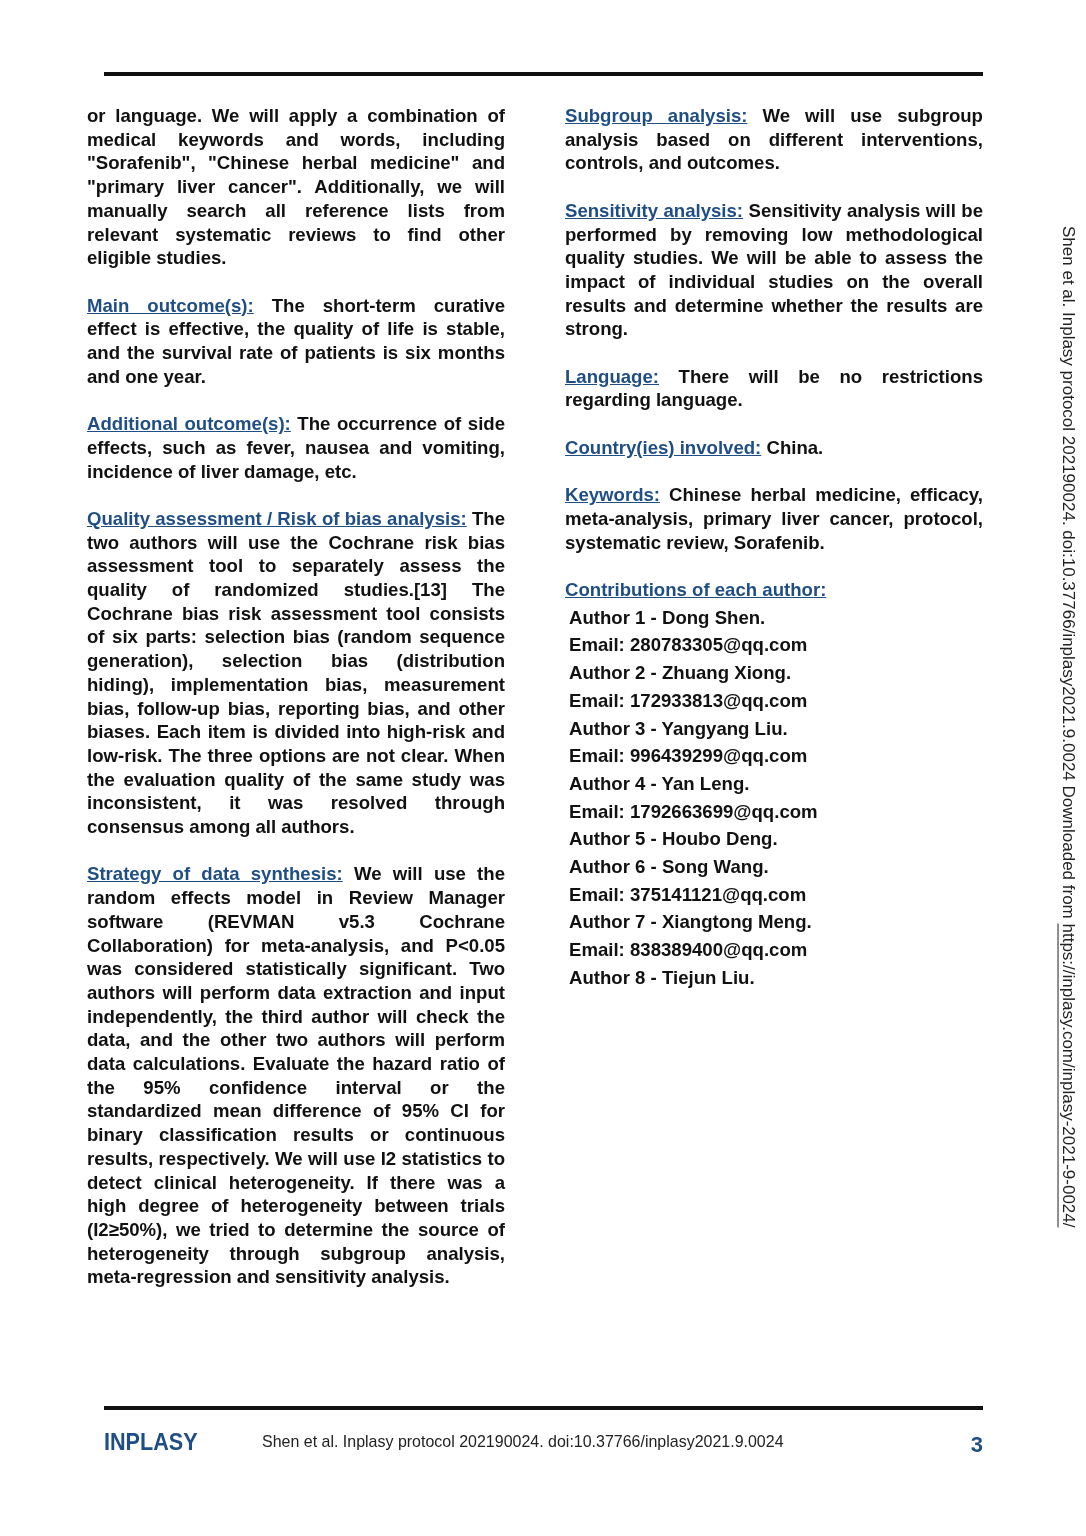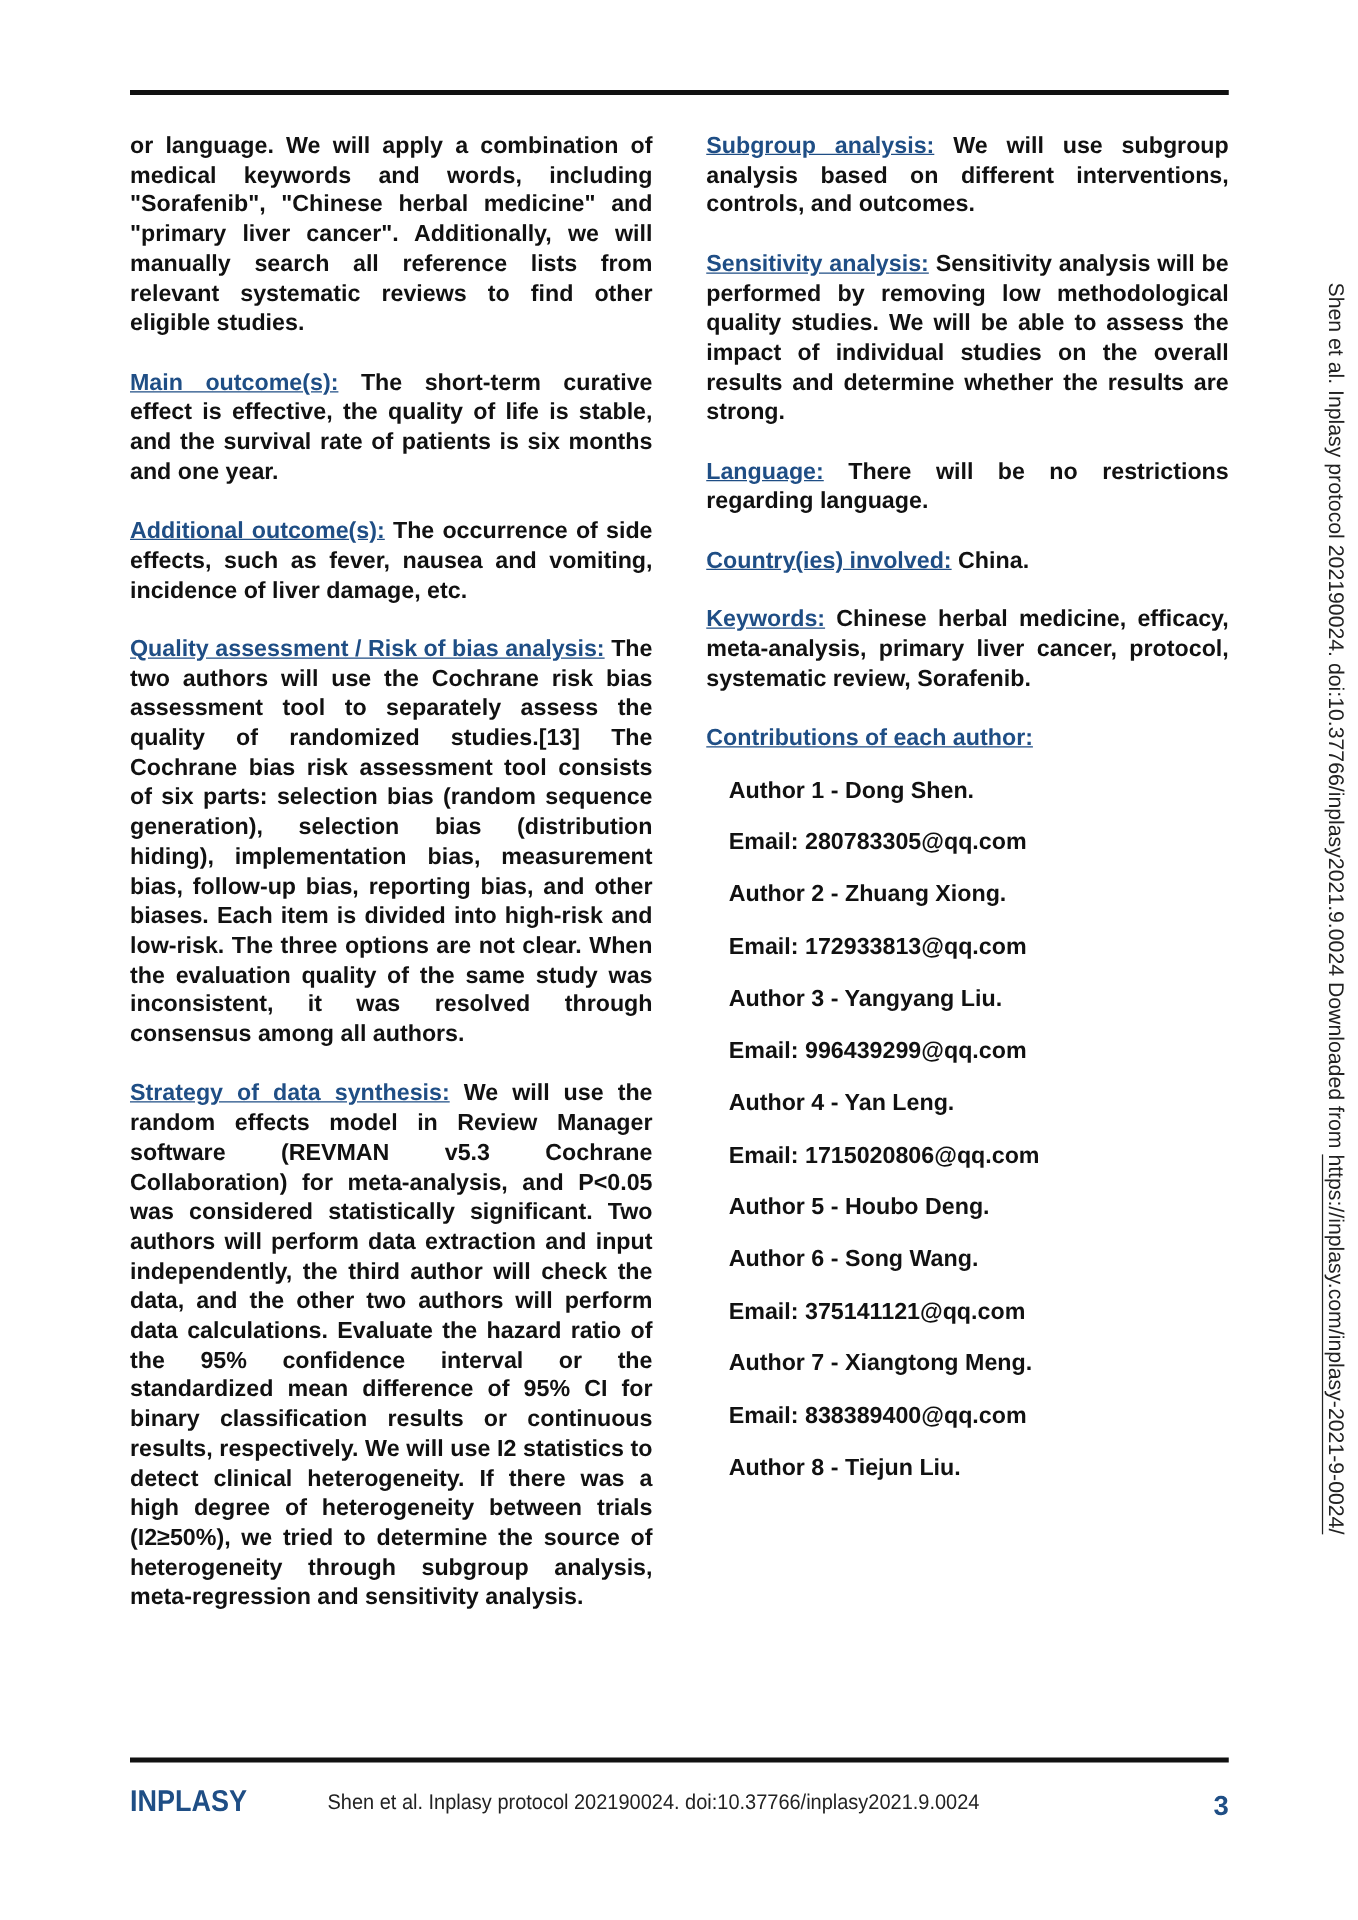--- a/index.html
+++ b/index.html
@@ -32,38 +32,38 @@
       background: #111111;
     }
     .column {
       position: absolute;
       top: 104px;
       width: 418px;
       font-size: 18.6px;
       line-height: 23.7px;
       font-weight: bold;
     }
-    .col-left { left: 104px; }
+    .col-left { left: 87px; }
     .col-right { left: 565px; }
     .para {
       margin: 0 0 23.7px 0;
       text-align: justify;
       text-align-last: left;
     }
     .label {
       color: #1f4e85;
       text-decoration: underline;
     }
     .author-list {
       margin: 0;
       padding: 0;
       list-style: none;
     }
     .author-list li {
-      margin: 18px;
+      margin: 4px;
       white-space: nowrap;
     }
     .footer-brand {
       position: absolute;
       left: 104px;
       top: 1428px;
       font-size: 24px;
       font-weight: bold;
       color: #1f4e85;
       letter-spacing: 0px;
@@ -152,21 +152,21 @@
   <div>
     <div class="label">Contributions of each author:</div>
     <ul class="author-list">
       <li>Author 1 - Dong Shen.</li>
       <li>Email: 280783305@qq.com</li>
       <li>Author 2 - Zhuang Xiong.</li>
       <li>Email: 172933813@qq.com</li>
       <li>Author 3 - Yangyang Liu.</li>
       <li>Email: 996439299@qq.com</li>
       <li>Author 4 - Yan Leng.</li>
-      <li>Email: 1715020806@qq.com</li>
+      <li>Email: 1792663699@qq.com</li>
       <li>Author 5 - Houbo Deng.</li>
       <li>Author 6 - Song Wang.</li>
       <li>Email: 375141121@qq.com</li>
       <li>Author 7 - Xiangtong Meng.</li>
       <li>Email: 838389400@qq.com</li>
       <li>Author 8 - Tiejun Liu.</li>
     </ul>
   </div>
 </div>
 

